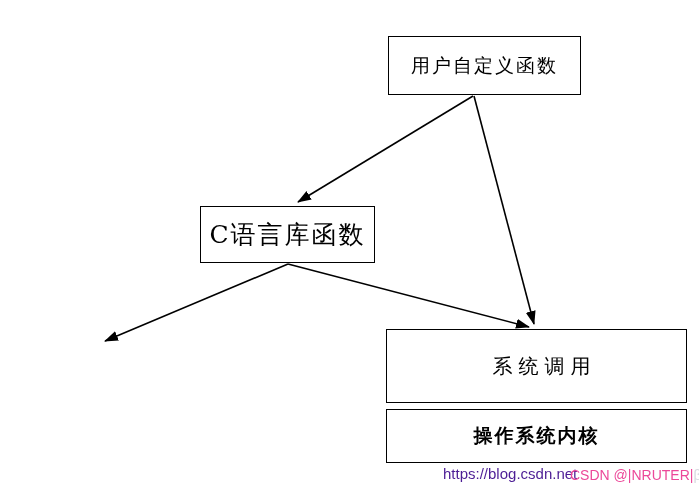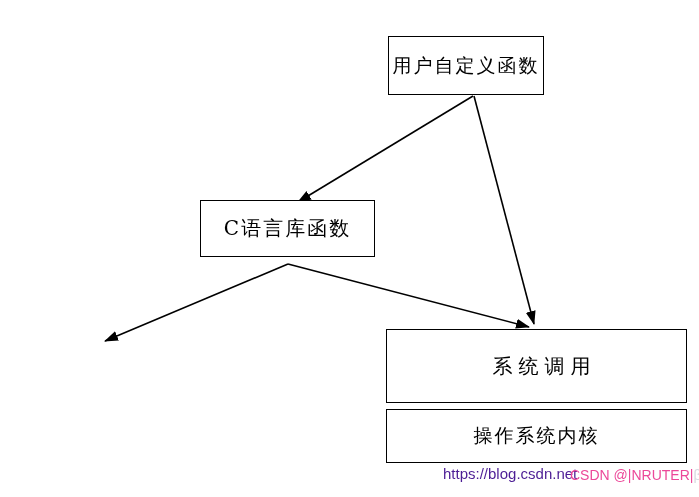--- a/index.html
+++ b/index.html
@@ -21,25 +21,25 @@
   .box {
     position: absolute;
     border: 1.3px solid #000000;
     background: #ffffff;
     display: flex;
     align-items: center;
     justify-content: center;
     color: #000000;
     text-align: center;
   }
-  .box-user-defined   { left: 388px; top: 36px;  width: 156px; height: 59px; font-size: 19px; letter-spacing: 2px; }
-  .box-c-library      { left: 200px; top: 200px; width: 175px; height: 57px; font-size: 20px; letter-spacing: 2px; }
+  .box-user-defined   { left: 388px; top: 36px;  width: 193px; height: 59px; font-size: 19px; letter-spacing: 2px; }
+  .box-c-library      { left: 200px; top: 206px; width: 175px; height: 57px; font-size: 25px; letter-spacing: 2px; }
   .box-no-syscall     { left: 13px;  top: 348px; width: 175px; height: 57px; font-size: 19px; letter-spacing: 2px; border-style: dashed; }
   .box-syscall        { left: 386px; top: 329px; width: 301px; height: 74px; font-size: 20px; letter-spacing: 6px; padding-left: 16px; }
-  .box-kernel         { left: 386px; top: 409px; width: 301px; height: 54px; font-size: 19px; letter-spacing: 2px; }
+  .box-kernel         { left: 386px; top: 409px; width: 301px; height: 54px; font-size: 19px; letter-spacing: 2px; font-weight: bold; }
   .watermark {
     position: absolute;
     font-family: "Liberation Sans", sans-serif;
     white-space: nowrap;
   }
   .watermark-url    { left: 443px; top: 465px; font-size: 15px; }
   .watermark-handle { left: 570px; top: 467px; font-size: 14px; }
   .watermark-suffix { display: inline; }
 </style>
 </head>

